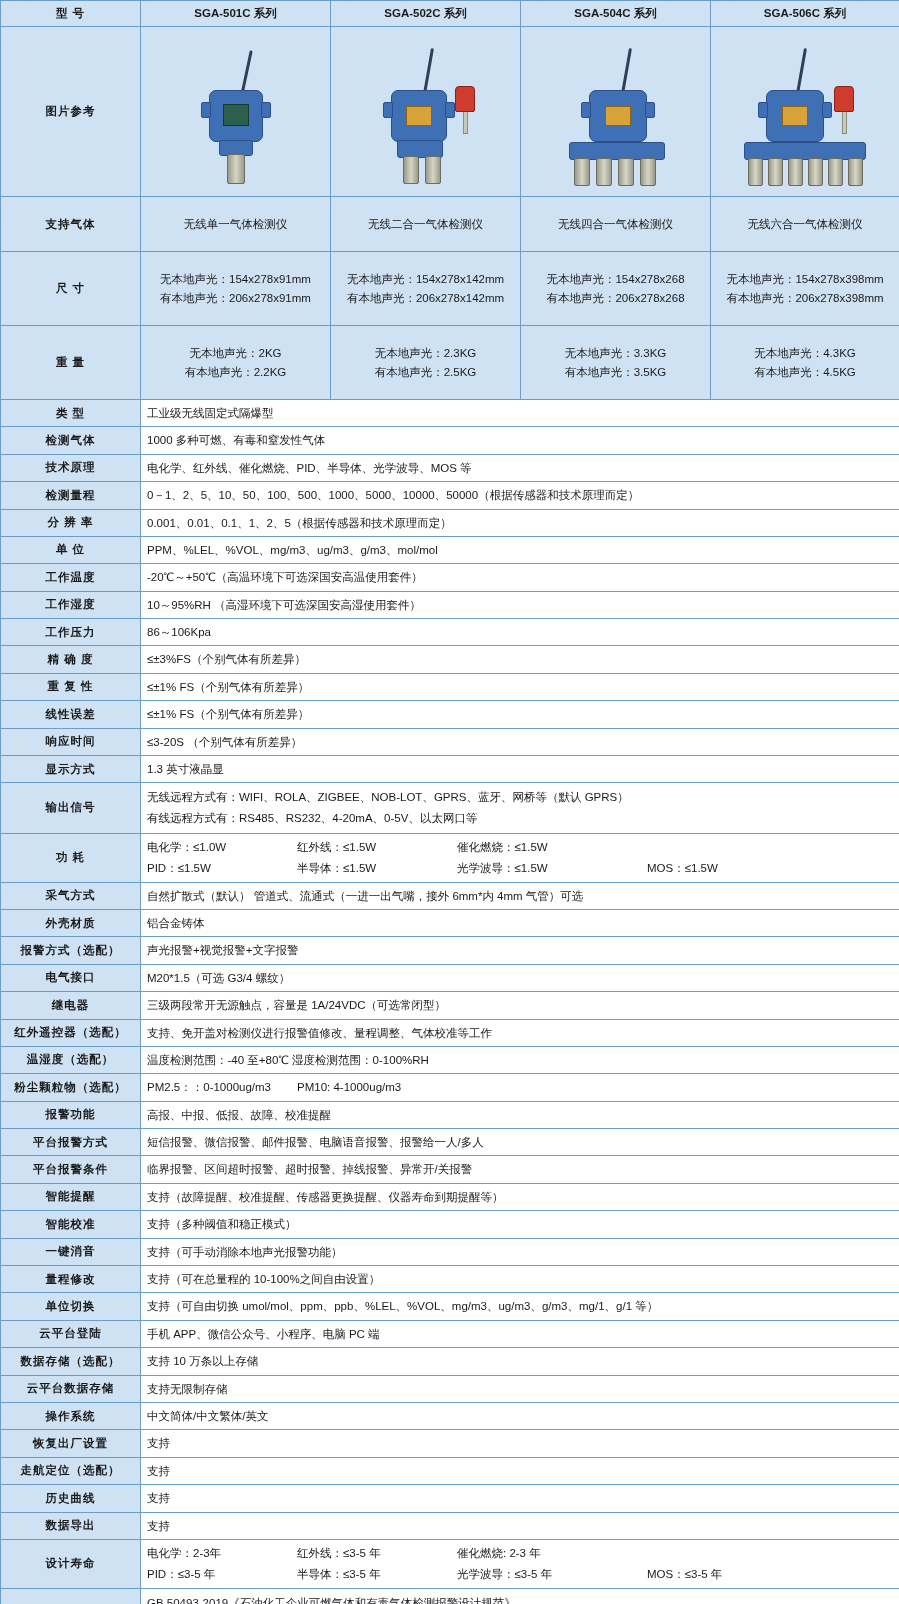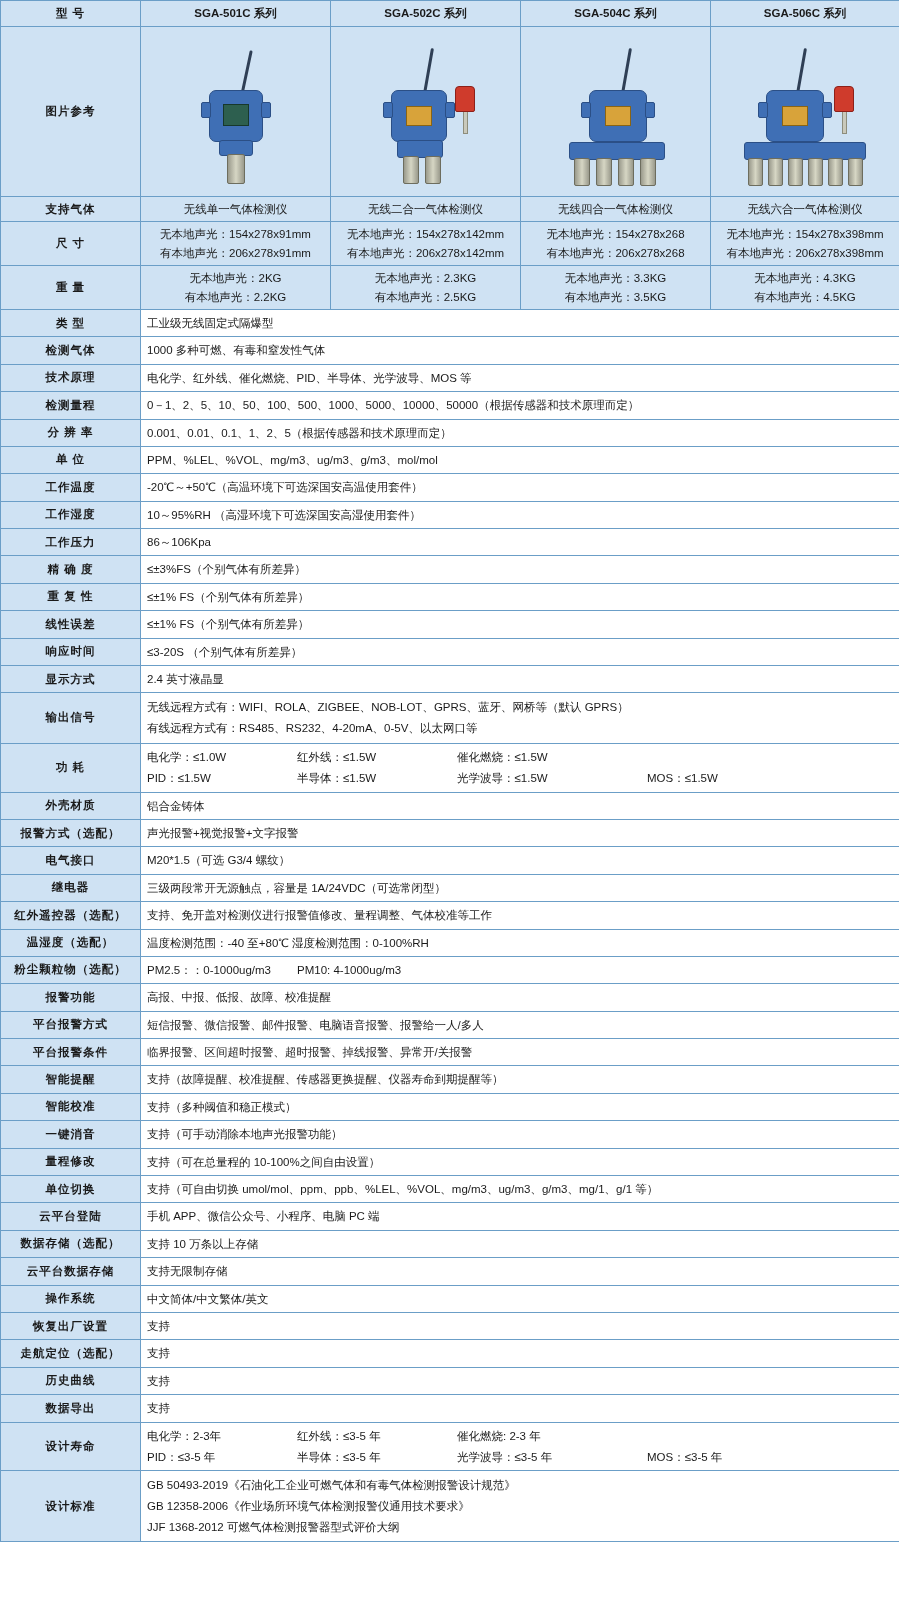--- a/index.html
+++ b/index.html
@@ -38,21 +38,21 @@
   td.model-head {
     background: #cfe2f3;
     text-align: center;
     font-weight: bold;
     padding: 5px 2px;
     font-size: 12px;
   }
   td.cell-blue {
     background: #cfe2f3;
     text-align: center;
-    padding: 3px 4px;
+    padding: 18px 4px;
     line-height: 1.6;
   }
   td.cell-white {
     background: #ffffff;
     text-align: left;
     padding: 4px 6px;
     line-height: 1.6;
   }
   td.cell-white.tall { line-height: 1.8; }
   .two-line div { white-space: nowrap; }
@@ -302,21 +302,21 @@
     <tr>
       <td class="label">线性误差</td>
       <td class="cell-white" colspan="4">≤±1% FS（个别气体有所差异）</td>
     </tr>
     <tr>
       <td class="label">响应时间</td>
       <td class="cell-white" colspan="4">≤3-20S  （个别气体有所差异）</td>
     </tr>
     <tr>
       <td class="label">显示方式</td>
-      <td class="cell-white" colspan="4">2.4 英寸液晶显</td>
+      <td class="cell-white" colspan="4">1.3 英寸液晶显</td>
     </tr>
 
     <tr>
       <td class="label">输出信号</td>
       <td class="cell-white tall" colspan="4">
         <span class="note-line">无线远程方式有：WIFI、ROLA、ZIGBEE、NOB-LOT、GPRS、蓝牙、网桥等（默认 GPRS）</span>
         <span class="note-line">有线远程方式有：RS485、RS232、4-20mA、0-5V、以太网口等</span>
       </td>
     </tr>
 
@@ -332,20 +332,24 @@
           <span>PID：≤1.5W</span>
           <span>半导体：≤1.5W</span>
           <span>光学波导：≤1.5W</span>
           <span>MOS：≤1.5W</span>
           <span></span>
         </div>
       </td>
     </tr>
 
     <tr>
+      <td class="label">采气方式</td>
+      <td class="cell-white" colspan="4">自然扩散式（默认）  管道式、流通式（一进一出气嘴，接外 6mm*内 4mm 气管）可选</td>
+    </tr>
+    <tr>
       <td class="label">外壳材质</td>
       <td class="cell-white" colspan="4">铝合金铸体</td>
     </tr>
     <tr>
       <td class="label">报警方式（选配）</td>
       <td class="cell-white" colspan="4">声光报警+视觉报警+文字报警</td>
     </tr>
     <tr>
       <td class="label">电气接口</td>
       <td class="cell-white" colspan="4">M20*1.5（可选 G3/4 螺纹）</td>

